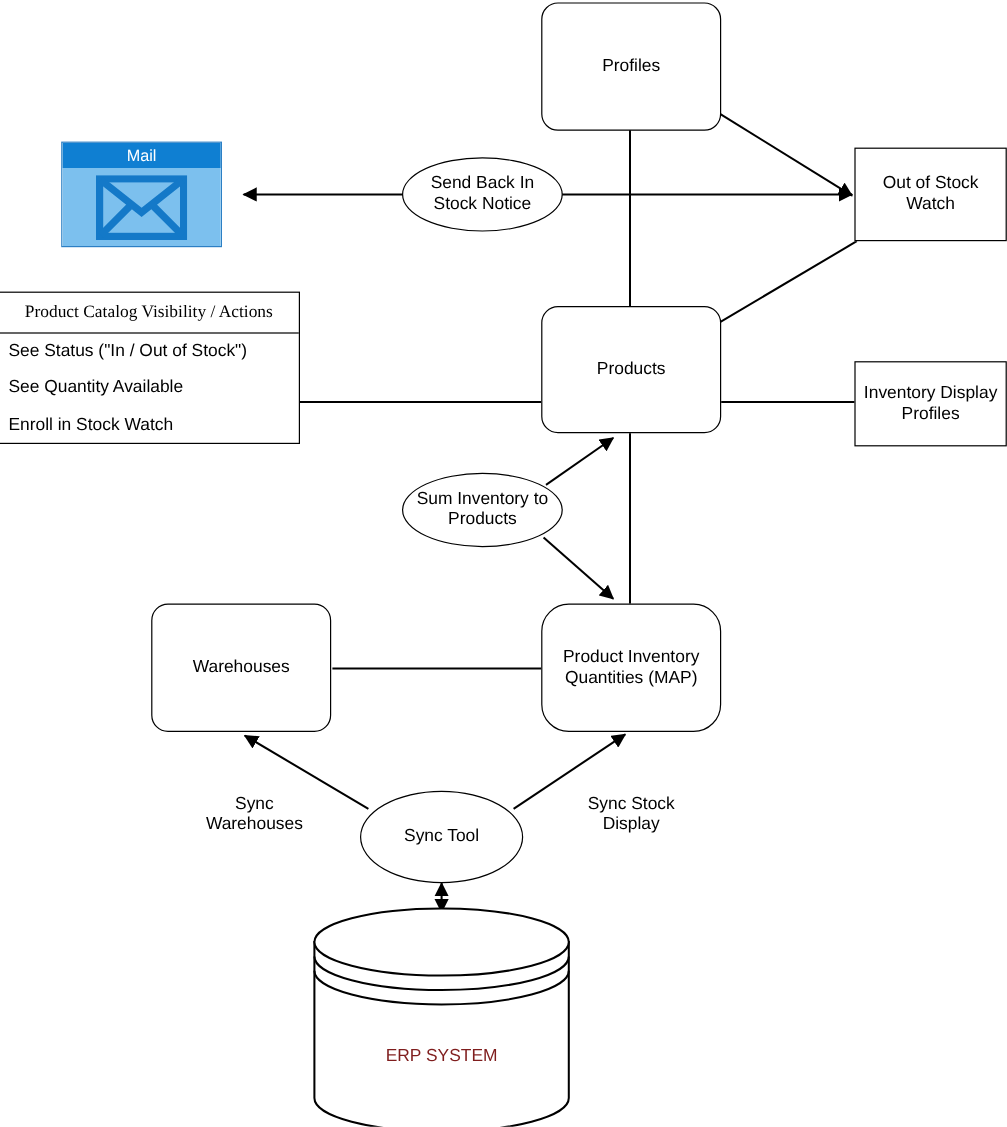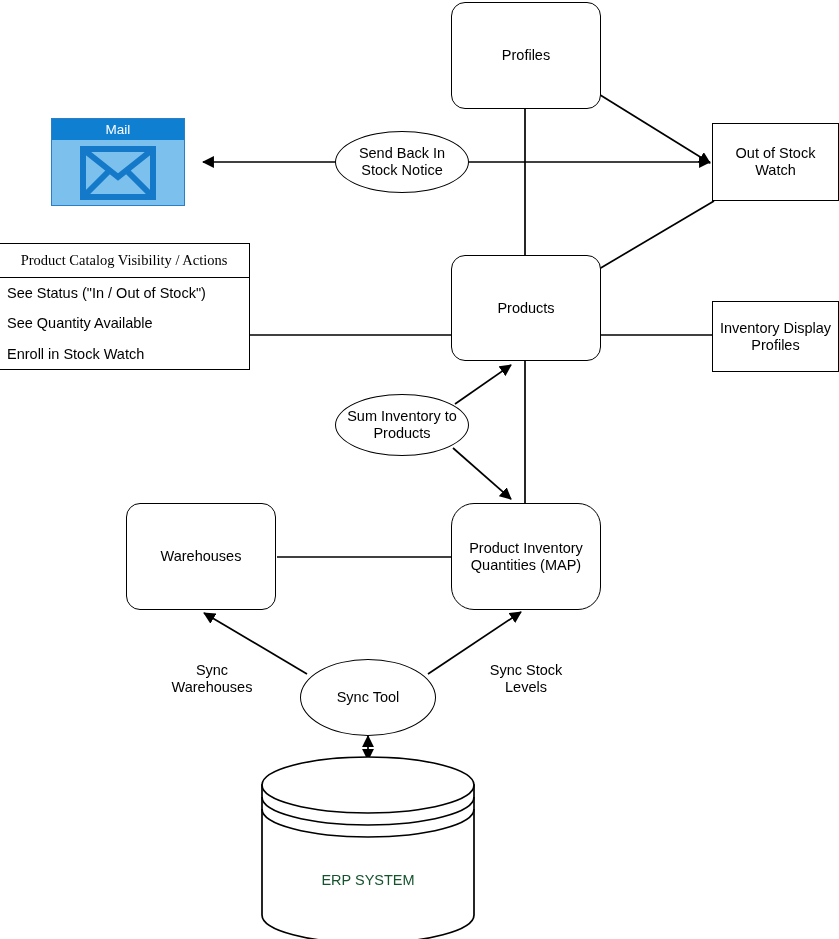--- a/index.html
+++ b/index.html
@@ -125,21 +125,21 @@
     text-align: center;
     background: transparent;
     z-index: 4;
     white-space: pre-line;
   }
   #erp-label {
     position: absolute;
     width: 100%;
     text-align: center;
     font-size: 14.5px;
-    color: #14532d;
+    color: #7f1d1d;
     z-index: 4;
   }
 </style>
 </head>
 <body>
 
 <div id="canvas">
 
   <svg id="edges" viewBox="0 0 839 939" width="839" height="939" xmlns="http://www.w3.org/2000/svg">
     <defs>
@@ -263,16 +263,16 @@
     <span>ERP SYSTEM</span>
   </div>
 
   <div class="edge-label" style="left:166px; top:645px; width:92px;">
     <span>Sync
 Warehouses</span>
   </div>
 
   <div class="edge-label" style="left:480px; top:645px; width:92px;">
     <span>Sync Stock
-Levels</span>
+Display</span>
   </div>
 
 </div>
 
 </body></html>

